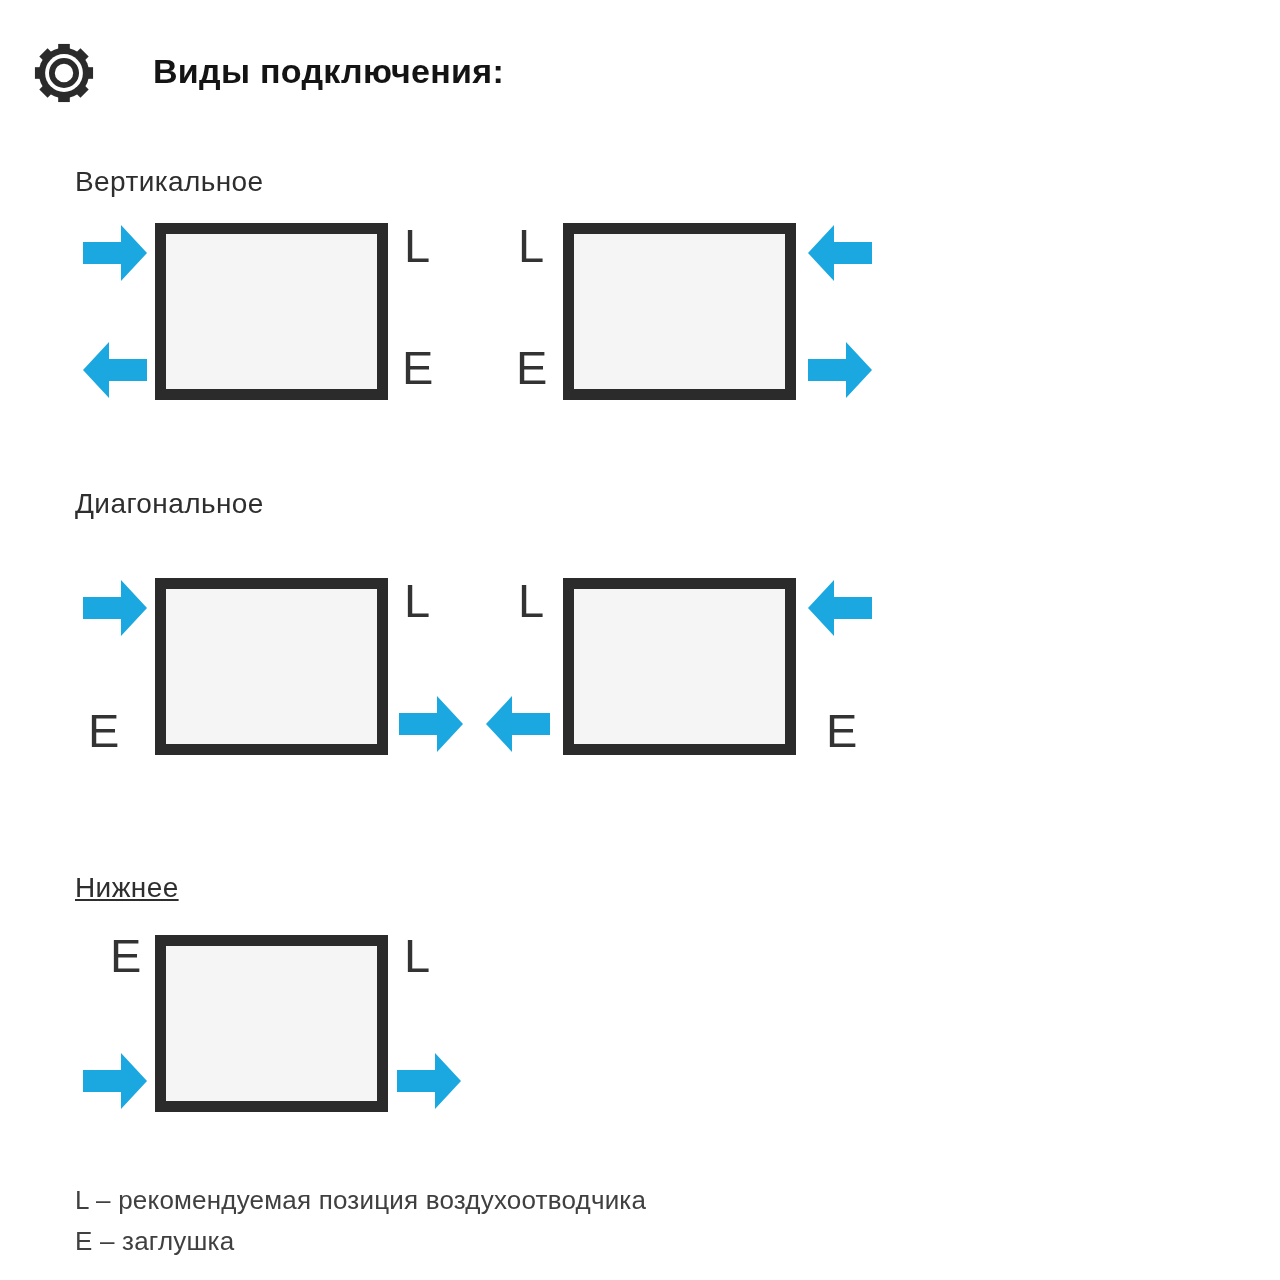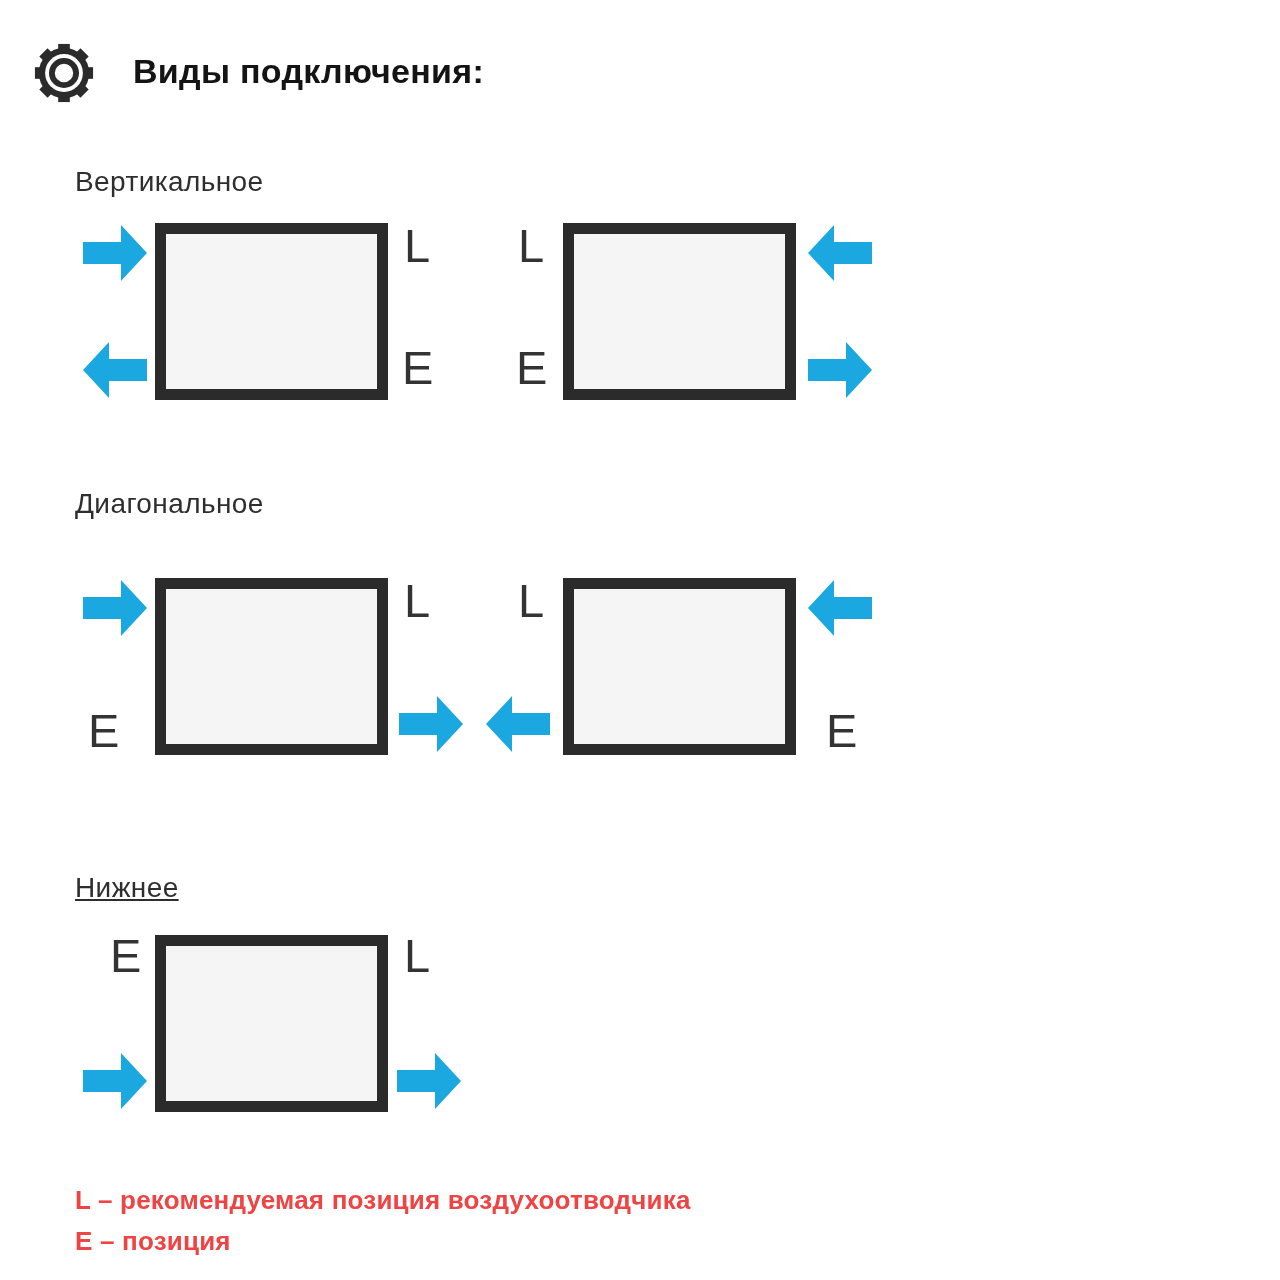--- a/index.html
+++ b/index.html
@@ -1,30 +1,30 @@
 <!DOCTYPE html>
 <html><head>
 <meta charset="utf-8">
 <style>
   html,body{margin:0;padding:0;background:#ffffff;}
   .canvas{
     position:relative;width:1280px;height:1280px;background:#ffffff;
     font-family:"Liberation Sans",sans-serif;overflow:hidden;
   }
   .abs{position:absolute;}
-  .header-title{font-size:34px;font-weight:700;color:#141414;letter-spacing:.3px;}
+  .header-title{font-size:34px;font-weight:700;color:#141414;letter-spacing:.3px;margin-left:20px;}
   .sec-title{font-size:28px;font-weight:300;color:#2e2e2e;letter-spacing:.4px;}
   .port{font-size:47px;font-weight:300;color:#333333;line-height:1;}
   .rad{
     box-sizing:border-box;width:233px;height:177px;
     border:11px solid #2b2b2b;background:#f5f5f5;
   }
   .arrow svg{display:block;}
   .flip{transform:scaleX(-1);}
-  .legend-line{font-size:26px;font-weight:700;color:#ef4444;letter-spacing:.2px;}
+  .legend-line{font-size:26px;font-weight:400;color:#404040;letter-spacing:.2px;}
   .legend-line + .legend-line{margin-top:10px;}
 </style>
 </head>
 <body>
 
 <div class="canvas">
 
   <div class="abs" style="left:33px;top:42px;width:62px;height:62px;">
     <svg width="62" height="62" viewBox="0 0 64 64">
       <g fill="#2b2b2b">
@@ -115,16 +115,16 @@
       </svg>
   </div>
   <div class="abs arrow" style="left:397px;top:1053px;">
     <svg width="64" height="56" viewBox="0 0 64 56">
         <polygon class="fl" points="0,17 38,17 38,0 64,28 38,56 38,39 0,39" fill="#1BA8E1"></polygon>
       </svg>
   </div>
 
   <div class="abs" style="left:75px;top:1185px;">
     <div class="legend-line">L – рекомендуемая позиция воздухоотводчика</div>
-    <div class="legend-line">E – позиция</div>
+    <div class="legend-line">E – заглушка</div>
   </div>
 
 </div>
 
 </body></html>

